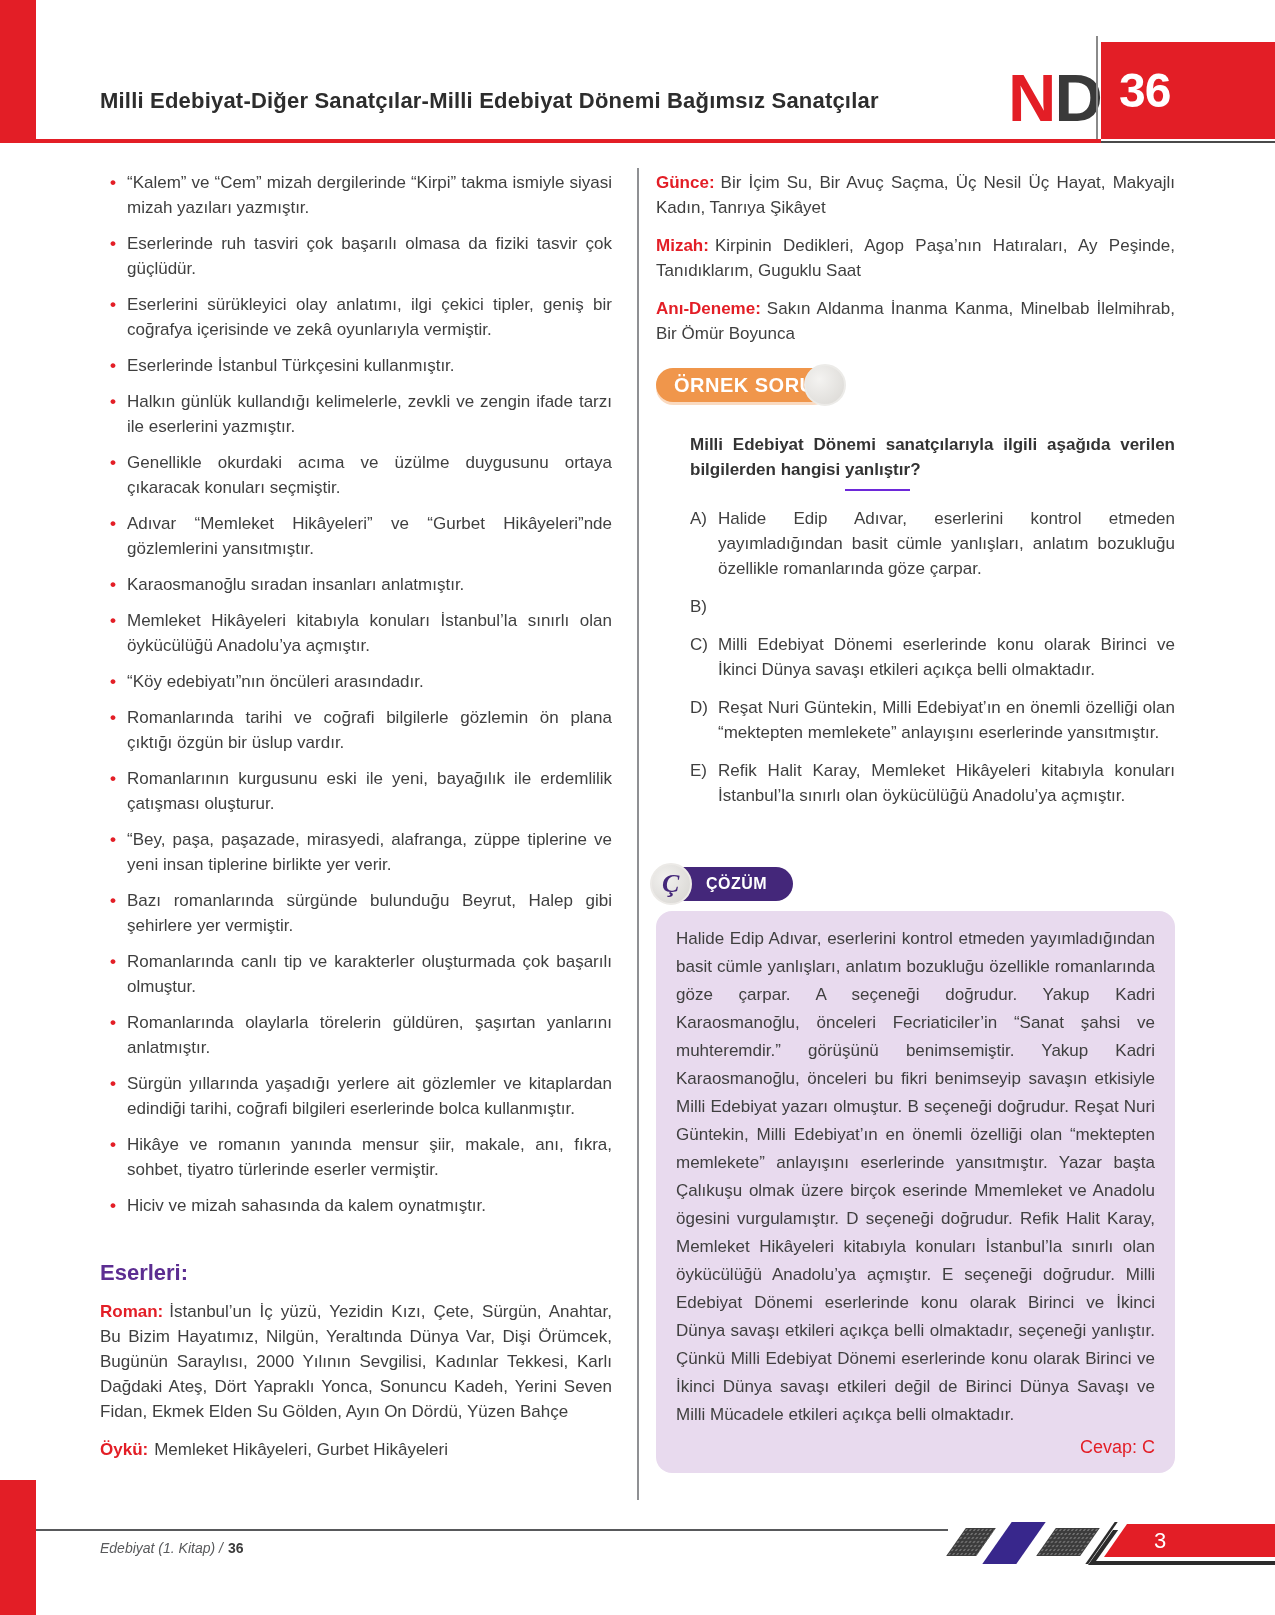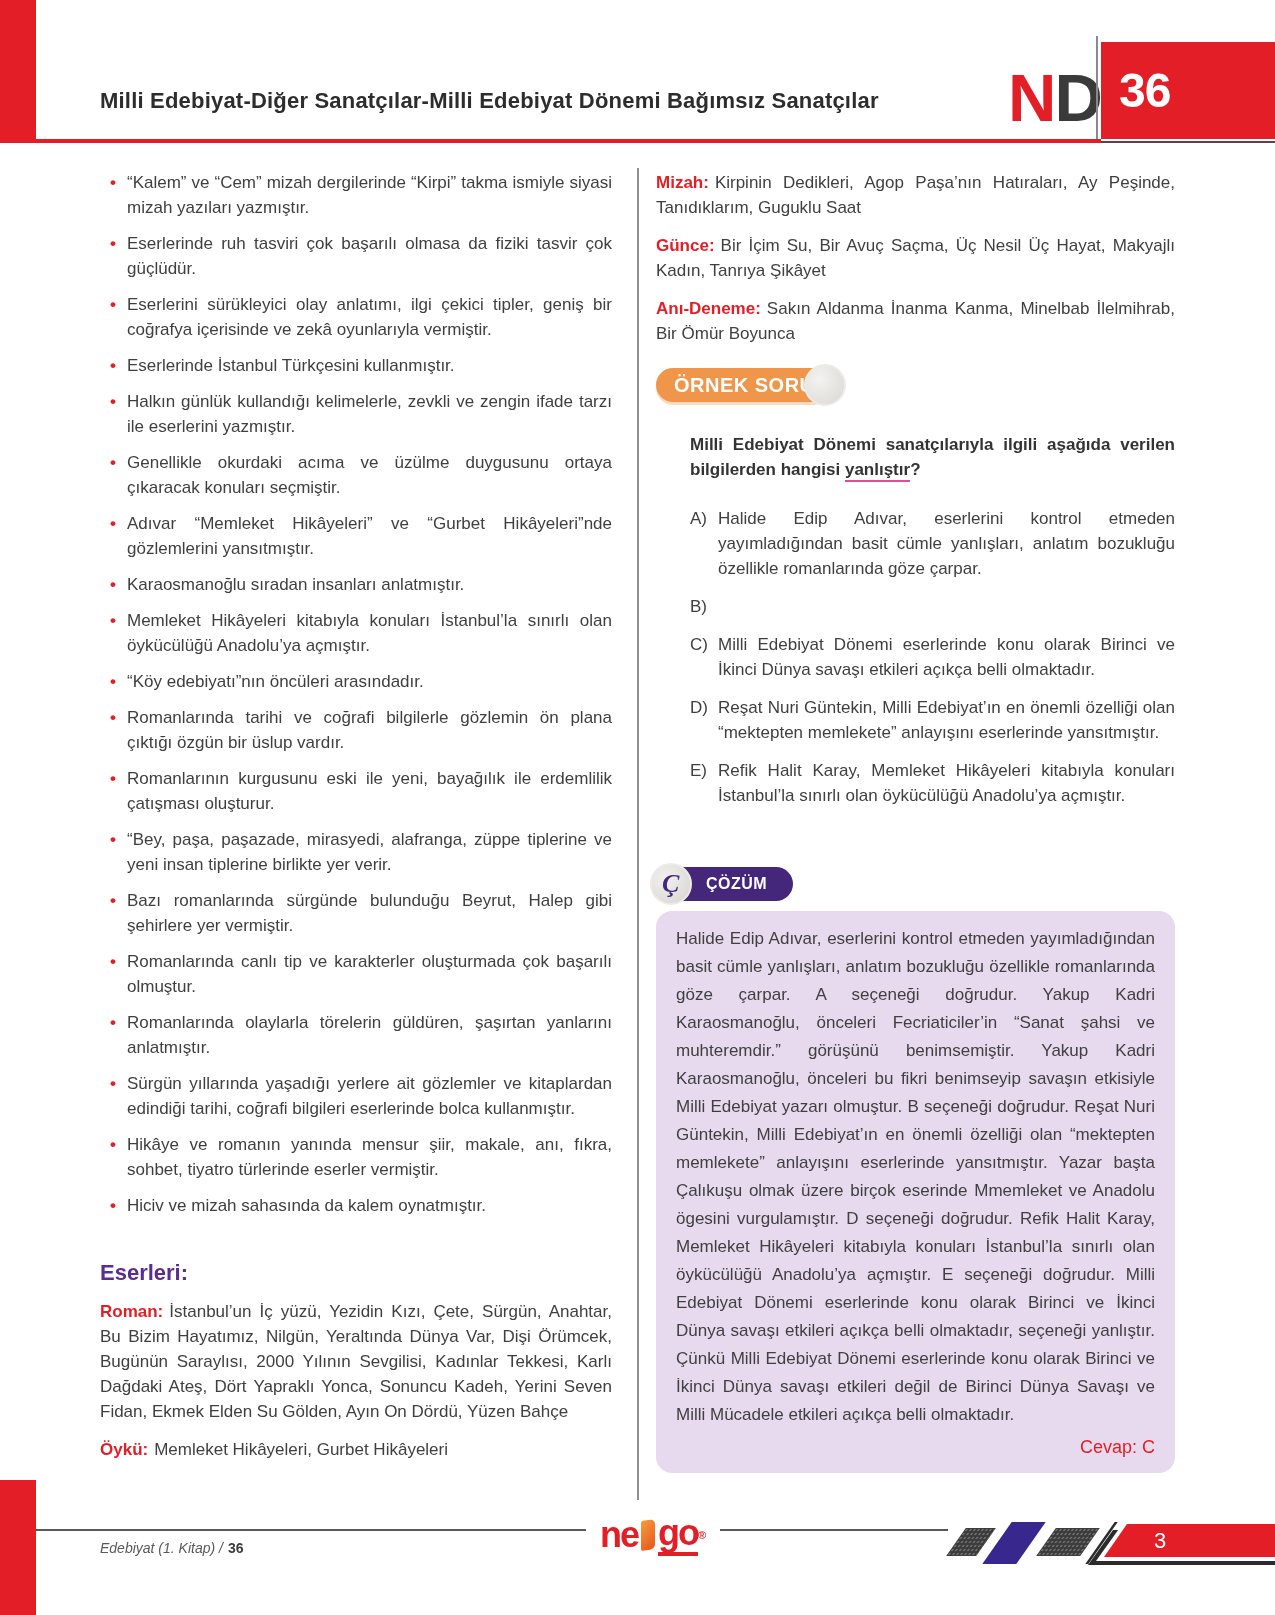--- a/index.html
+++ b/index.html
@@ -43,21 +43,21 @@
 
   
   .badge-orange{position:relative;margin-top:22px;width:156px;height:34px;background:var(--orange);
     border-radius:17px;color:#fff;font-weight:bold;font-size:20px;line-height:34px;padding-left:18px;
     letter-spacing:0.5px;box-shadow:0 3px 0 rgba(240,150,75,0.35);}
   .badge-circle{position:absolute;right:-16px;top:-4px;width:42px;height:42px;border-radius:50%;
     background:radial-gradient(circle at 35% 35%, #f4f3f1, #d9d7d3);border:2px solid #ecebe8;box-sizing:border-box;}
 
   
   .question{margin:30px 0 0 34px;font-weight:bold;text-align:justify;color:#333;}
-  .question .und{border-bottom:2px solid #ec4899;padding-bottom:1px;}
+  .question .und{border-bottom:2px solid #6d28d9;padding-bottom:10px;}
   .options{margin-top:24px;}
   .option{display:flex;margin-bottom:13px;}
   .option .letter{flex:0 0 28px;margin-left:34px;}
   .option .otext{flex:1;text-align:justify;}
 
   
   .badge-purple{position:relative;display:inline-block;margin:46px 0 10px 6px;height:34px;background:var(--dpurple);
     border-radius:17px;color:#fff;font-weight:bold;font-size:16px;line-height:34px;padding:0 26px 0 44px;letter-spacing:0.5px;}
   .solution-circle{position:absolute;left:-12px;top:-4px;width:42px;height:42px;border-radius:50%;
     background:radial-gradient(circle at 35% 35%, #f2f1ef, #d6d4d0);border:2px solid #eceae7;box-sizing:border-box;
@@ -184,22 +184,22 @@
         <span class="dot">•</span>
         <span class="txt">Hiciv ve mizah sahasında da kalem oynatmıştır.</span>
       </div>
 
     <div class="works-heading">Eserleri:</div>
     <p class="labeled"><b class="lab">Roman:</b><span>İstanbul’un İç yüzü, Yezidin Kızı, Çete, Sürgün, Anahtar, Bu Bizim Hayatımız, Nilgün, Yeraltında Dünya Var, Dişi Örümcek, Bugünün Saraylısı, 2000 Yılının Sevgilisi, Kadınlar Tekkesi, Karlı Dağdaki Ateş, Dört Yapraklı Yonca, Sonuncu Kadeh, Yerini Seven Fidan, Ekmek Elden Su Gölden, Ayın On Dördü, Yüzen Bahçe</span></p>
     <p class="labeled"><b class="lab">Öykü:</b><span>Memleket Hikâyeleri, Gurbet Hikâyeleri</span></p>
   </div>
 
   <div class="col-right">
+    <p class="labeled"><b class="lab">Günce:</b><span>Bir İçim Su, Bir Avuç Saçma, Üç Nesil Üç Hayat, Makyajlı Kadın, Tanrıya Şikâyet</span></p>
     <p class="labeled"><b class="lab">Mizah:</b><span>Kirpinin Dedikleri, Agop Paşa’nın Hatıraları, Ay Peşinde, Tanıdıklarım, Guguklu Saat</span></p>
-    <p class="labeled"><b class="lab">Günce:</b><span>Bir İçim Su, Bir Avuç Saçma, Üç Nesil Üç Hayat, Makyajlı Kadın, Tanrıya Şikâyet</span></p>
     <p class="labeled"><b class="lab">Anı-Deneme:</b><span>Sakın Aldanma İnanma Kanma, Minelbab İlelmihrab, Bir Ömür Boyunca</span></p>
 
     <div class="badge-orange"><span>ÖRNEK SORU</span><span class="badge-circle"></span></div>
 
     <p class="question"><span>Milli Edebiyat Dönemi sanatçılarıyla ilgili aşağıda verilen bilgilerden hangisi </span><span class="und">yanlıştır</span><span>?</span></p>
 
     <div class="options">
       <div class="option">
           <span class="letter">A)</span>
           <span class="otext">Halide Edip Adıvar, eserlerini kontrol etmeden yayımladığından basit cümle yanlışları, anlatım bozukluğu özellikle romanlarında göze çarpar.</span>
@@ -226,26 +226,20 @@
     <div class="solution-box">
       <span>Halide Edip Adıvar, eserlerini kontrol etmeden yayımladığından basit cümle yanlışları, anlatım bozukluğu özellikle romanlarında göze çarpar. A seçeneği doğrudur. Yakup Kadri Karaosmanoğlu, önceleri Fecriaticiler’in “Sanat şahsi ve muhteremdir.” görüşünü benimsemiştir. Yakup Kadri Karaosmanoğlu, önceleri bu fikri benimseyip savaşın etkisiyle Milli Edebiyat yazarı olmuştur. B seçeneği doğrudur. Reşat Nuri Güntekin, Milli Edebiyat’ın en önemli özelliği olan “mektepten memlekete” anlayışını eserlerinde yansıtmıştır. Yazar başta Çalıkuşu olmak üzere birçok eserinde Mmemleket ve Anadolu ögesini vurgulamıştır. D seçeneği doğrudur. Refik Halit Karay, Memleket Hikâyeleri kitabıyla konuları İstanbul’la sınırlı olan öykücülüğü Anadolu’ya açmıştır. E seçeneği doğrudur. Milli Edebiyat Dönemi eserlerinde konu olarak Birinci ve İkinci Dünya savaşı etkileri açıkça belli olmaktadır, seçeneği yanlıştır. Çünkü Milli Edebiyat Dönemi eserlerinde konu olarak Birinci ve İkinci Dünya savaşı etkileri değil de Birinci Dünya Savaşı ve Milli Mücadele etkileri açıkça belli olmaktadır.</span>
       <div class="answer">Cevap: C</div>
     </div>
   </div>
 
   <div class="stripe-bottom"></div>
   <div class="footer-line"></div>
   <div class="footer-left"><span>Edebiyat (1. Kitap) /</span><span class="num">36</span></div>
 
-  <div class="logo">
-    <span class="ne">ne</span>
-    <span class="book"></span>
-    <span class="go">go</span>
-    <span class="reg">®</span>
-  </div>
 
   <div class="shape dotted s1"></div>
   <div class="shape s2"></div>
   <div class="shape dotted s3"></div>
   <div class="shape sline"></div>
   <div class="band band-shadow"></div>
   <div class="band band-gap"></div>
   <div class="band band-red">3</div>
 
 </div>

